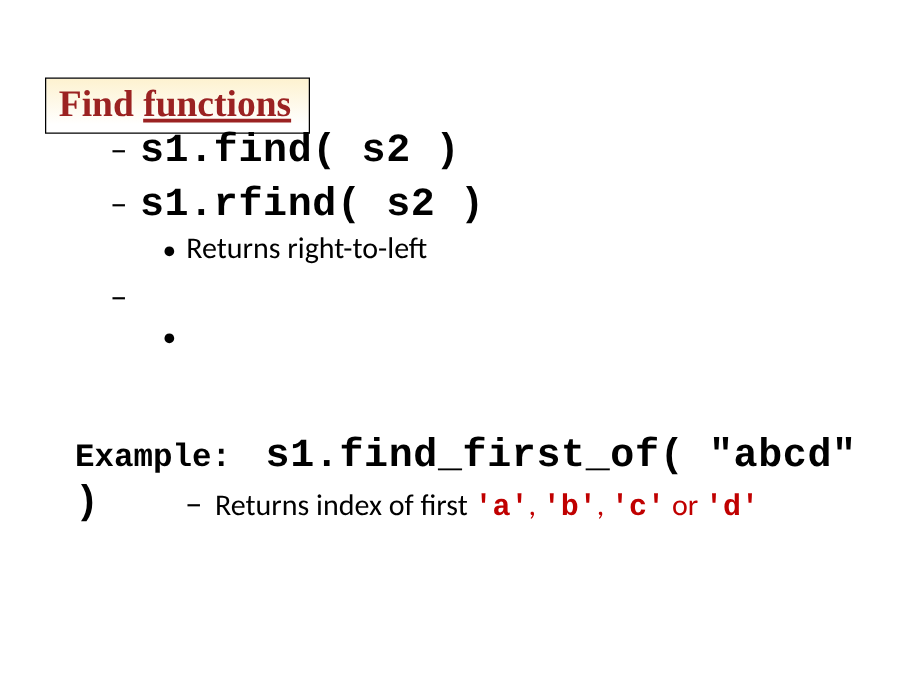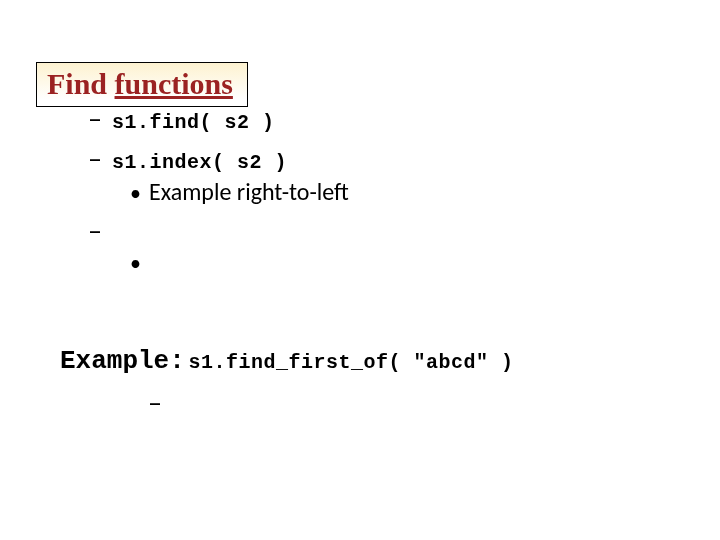--- a/index.html
+++ b/index.html
@@ -56,21 +56,21 @@
     font-size: 22px;
     color: #000;
     margin-right: 8px;
     line-height: 1.3;
     position: relative;
     top: 1px;
   }
   .code {
     font-family: "Courier New", Courier, monospace;
     font-weight: bold;
-    font-size: 20px;
+    font-size: 32px;
     letter-spacing: 0.5px;
   }
   .code-sm {
     font-family: "Courier New", Courier, monospace;
     font-weight: bold;
     font-size: 24px;
   }
   .txt {
     font-family: Calibri, "Segoe UI", Arial, sans-serif;
     font-size: 24px;
@@ -78,20 +78,21 @@
   }
   .example-line {
     position: absolute;
     left: 60px;
     top: 346px;
   }
   .example-label {
     font-family: "Courier New", Courier, monospace;
     font-weight: bold;
     font-size: 26px;
+    margin-right: 24px;
   }
   .example-sub {
     position: absolute;
     left: 148px;
     top: 386px;
     display: flex;
     align-items: baseline;
   }
   .red { color: #c00000; }
   .red-inline {
@@ -114,40 +115,43 @@
 
   <div class="content">
 
     <div class="row l2 tight">
       <span class="dash">–</span>
       <span class="code">s1.find( s2 )</span>
     </div>
 
     <div class="row l2">
       <span class="dash">–</span>
-      <span class="code">s1.index( s2 )</span>
+      <span class="code">s1.rfind( s2 )</span>
     </div>
 
     <div class="row l3">
       <span class="dot">•</span>
-      <span class="txt">Example right-to-left</span>
+      <span class="txt">Returns right-to-left</span>
     </div>
 
     <div class="row l2">
       <span class="dash">–</span>
     </div>
 
     <div class="row l3">
       <span class="dot">•</span>
     </div>
 
   </div>
 
   <div class="example-line">
     <span class="example-label">Example:</span>
     <span class="code">s1.find_first_of( "abcd" )</span>
   </div>
 
   <div class="example-sub">
     <span class="dash">–</span>
+    <span class="txt">
+      <span>Returns index of first </span><span class="red-inline">'a'</span><span class="red">, </span><span class="red-inline">'b'</span><span class="red">, </span><span class="red-inline">'c'</span><span class="red"> or </span><span class="red-inline">'d'</span>
+    </span>
   </div>
 
 </div>
 
 </body></html>

